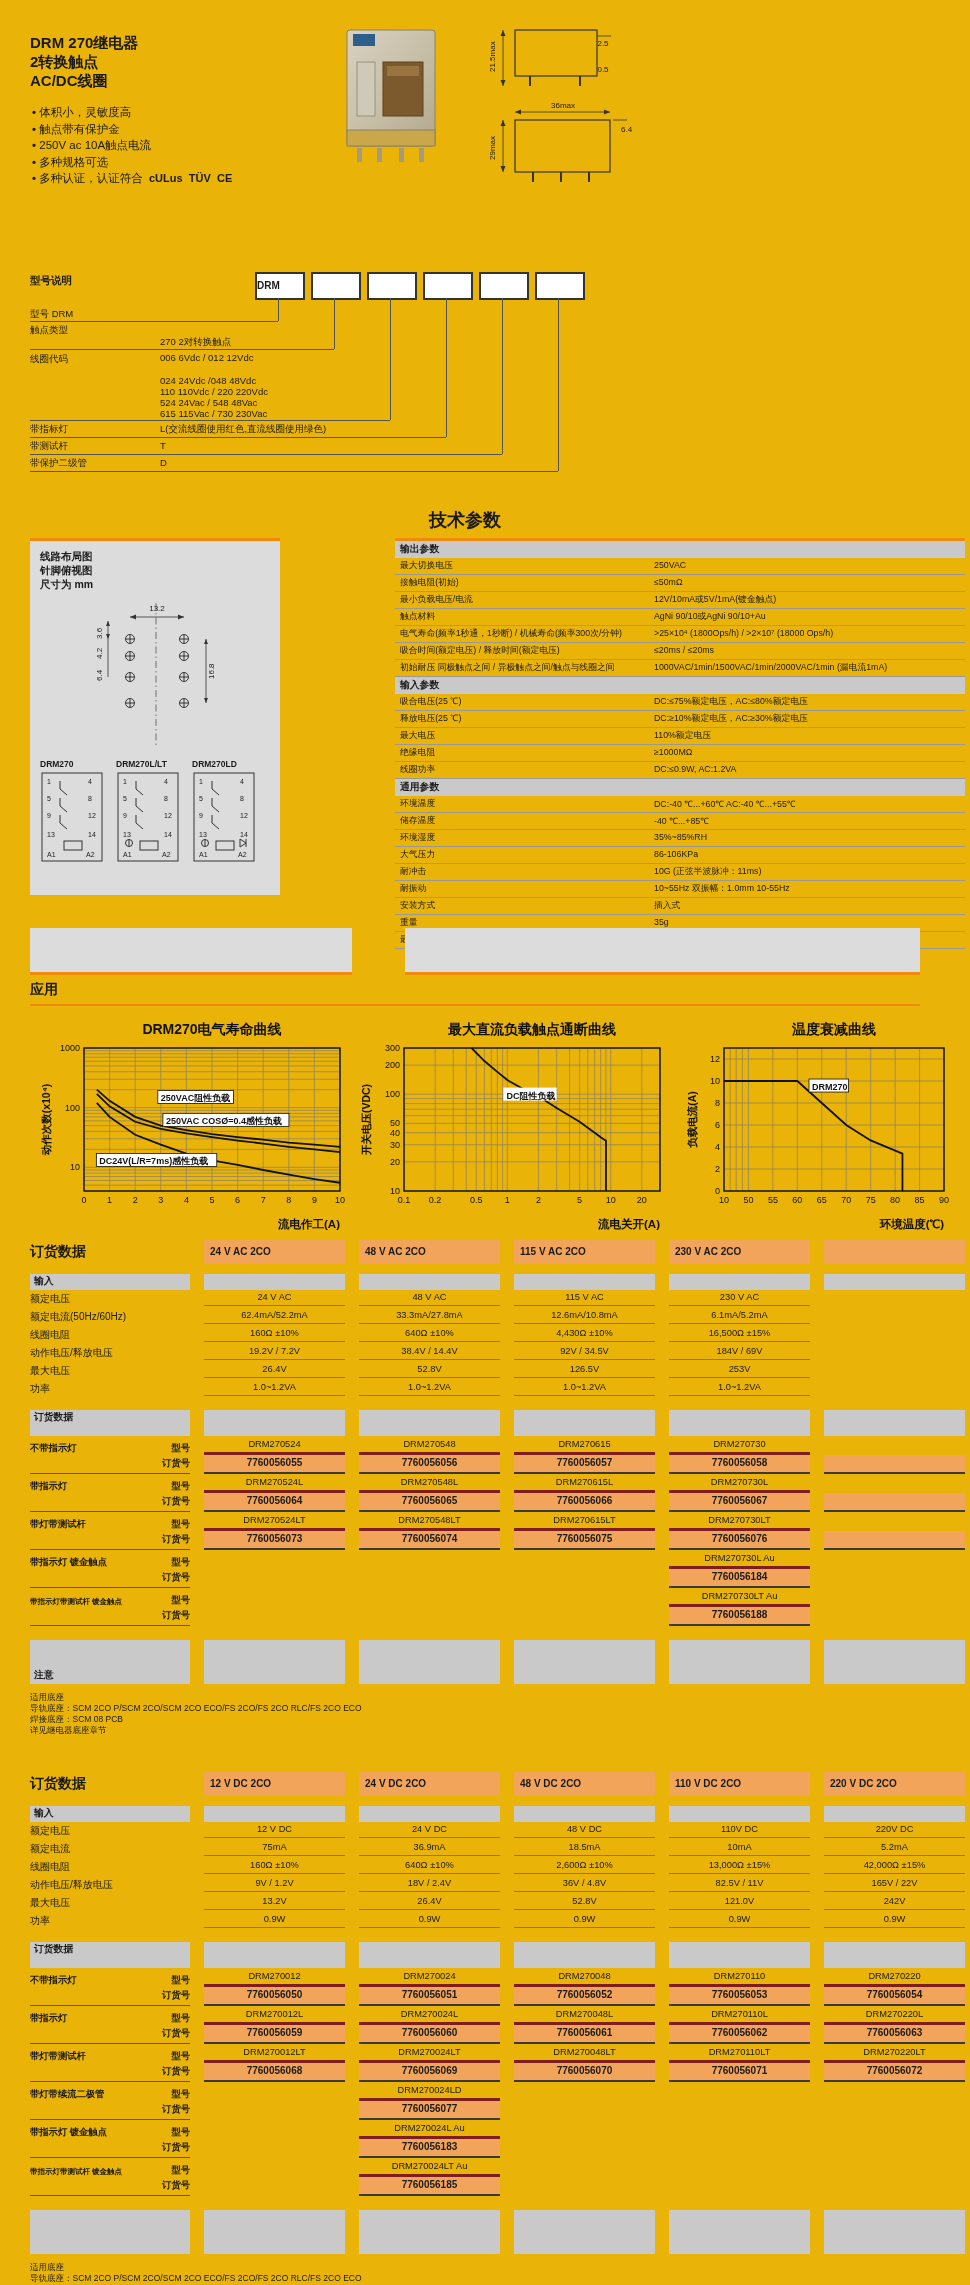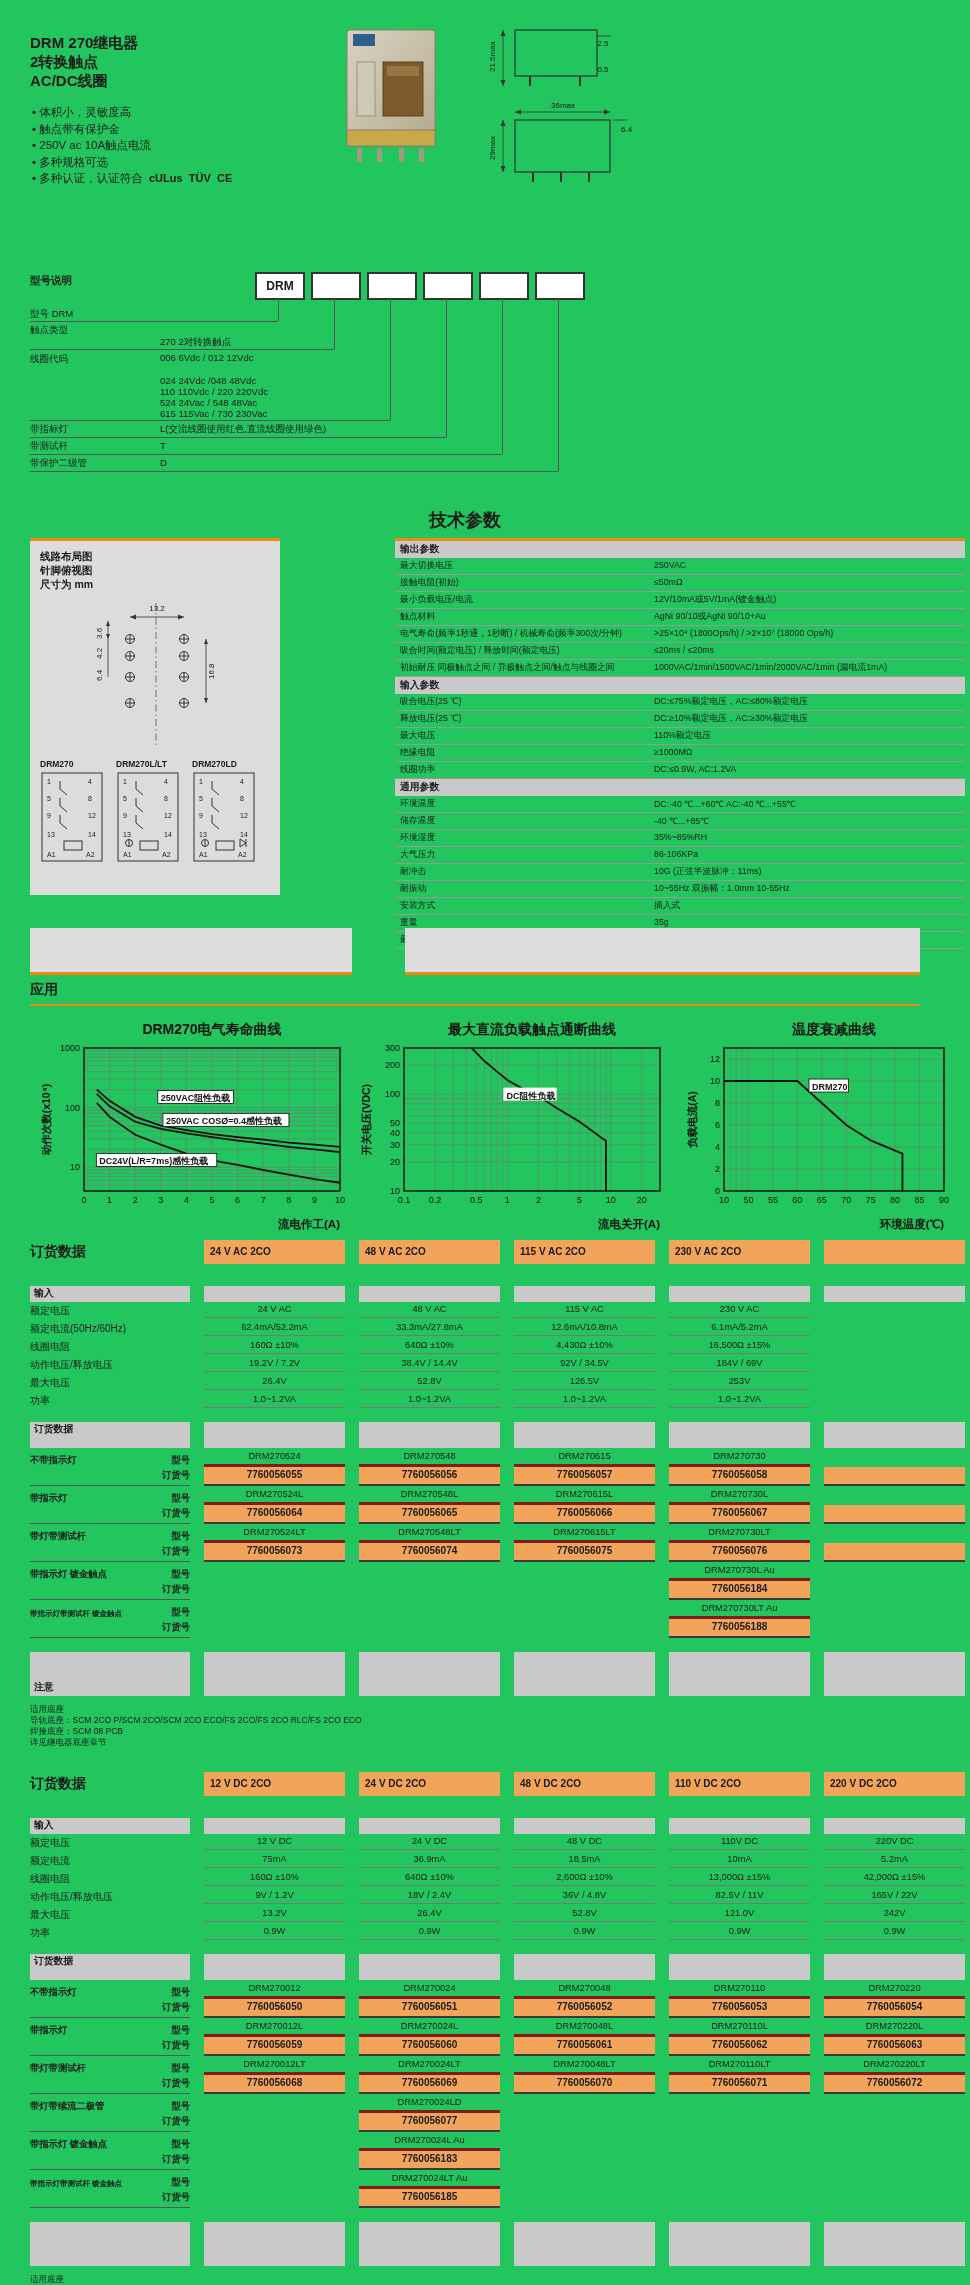--- a/index.html
+++ b/index.html
@@ -1,33 +1,33 @@
 <!DOCTYPE html>
 <html><head>
 <meta charset="utf-8">
 <style>
   :root{ --oline:#EF8A0C; --oc:#F2A45B; --grey:#C9C9C9; --panel:#DCDCDC; --ink:#1a1a1a; }
   html,body{margin:0;padding:0;background:#fff;}
-  .page{position:relative;width:970px;height:2285px;background:#22c55e;color:var(--ink);
+  .page{position:relative;width:970px;height:2285px;background:#eab308;color:var(--ink);
         font-family:"Liberation Sans",sans-serif;overflow:hidden;}
   .abs{position:absolute;}
 
   
   #title-block{left:30px;top:33px;width:310px;}
   .t-line{font-size:15px;font-weight:bold;line-height:19px;}
   #bullets{margin:14px 0 0 2px;padding:0;list-style:none;}
   #bullets li{font-size:11.5px;line-height:16.5px;}
   #bullets li:before{content:"• ";font-weight:bold;}
   .mark{font-weight:bold;font-size:11px;margin-left:3px;}
 
   
   #model{left:30px;top:266px;width:560px;height:214px;font-size:9.5px;}
   .m-title{position:absolute;top:8px;left:0;font-weight:bold;font-size:10.5px;}
   .mbox{position:absolute;top:6px;width:46px;height:24px;border:2px solid #333;background:#fff;
-        text-align:center;font-weight:bold;font-size:12px;line-height:24px;}
+        font-weight:bold;font-size:10px;line-height:24px;}
   .mb0{left:225px}.mb1{left:281px}.mb2{left:337px}.mb3{left:393px}.mb4{left:449px}.mb5{left:505px}
   .vl{position:absolute;width:1px;background:#555;top:32px;}
   .v0{left:248px;height:23px}.v1{left:304px;height:51px}.v2{left:360px;height:122px}
   .v3{left:416px;height:139px}.v4{left:472px;height:156px}.v5{left:528px;height:173px}
   .ml{position:absolute;left:0;font-size:9.5px;}
   .mv{position:absolute;left:130px;font-size:9.5px;}
   .uline{position:absolute;left:0;height:1px;background:#555;}
 
   
   #tech-title{left:395px;top:508px;font-size:18px;font-weight:bold;margin-left:34px;}
@@ -52,21 +52,21 @@
   #band2{left:405px;top:928px;width:515px;}
   #app-title{left:30px;top:981px;font-size:14px;font-weight:bold;}
   #app-line{left:30px;top:1004px;width:890px;height:2px;background:var(--oline);}
   .chart{top:1018px;}
   #chart0{left:38px;} #chart1{left:358px;} #chart2{left:684px;}
 
   
   #ac-section{left:30px;top:1240px;width:935px;}
   #dc-section{left:30px;top:1772px;width:935px;}
   .grid{display:grid;grid-template-columns:160px repeat(5,1fr);column-gap:14px;}
-  .mt10{margin-top:22px}.mt12{margin-top:12px}.mt14{margin-top:14px}.mt2{margin-top:2px}
+  .mt10{margin-top:10px}.mt12{margin-top:12px}.mt14{margin-top:14px}.mt2{margin-top:2px}
   .sec-title{font-size:14px;font-weight:bold;align-self:center;}
   .col-head{background:var(--oc);font-weight:bold;font-size:10px;padding:6px 6px 4px 6px;height:24px;box-sizing:border-box;}
   .bar{background:var(--grey);height:16px;font-size:9.8px;font-weight:bold;padding:1px 4px;box-sizing:border-box;}
   .bar.tall{height:26px;}
   .in-label{font-size:10px;padding:2px 0;white-space:nowrap;}
   .in-val{font-size:9.3px;text-align:center;border-bottom:1px solid #777;padding:2px 0;height:11px;}
   .in-val:empty{border-bottom:none;}
   .o-label{display:flex;justify-content:space-between;font-size:9.3px;font-weight:bold;align-items:flex-end;}
   .o-label .sub{font-weight:bold;}
   .o-sub{text-align:right;font-size:9.3px;font-weight:bold;border-bottom:1px solid #555;padding:2px 0;}

